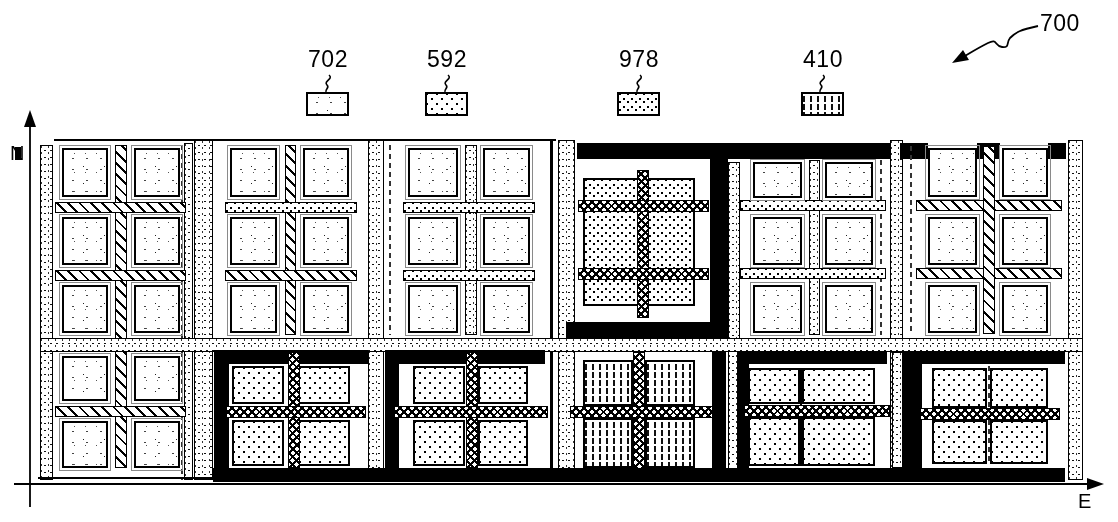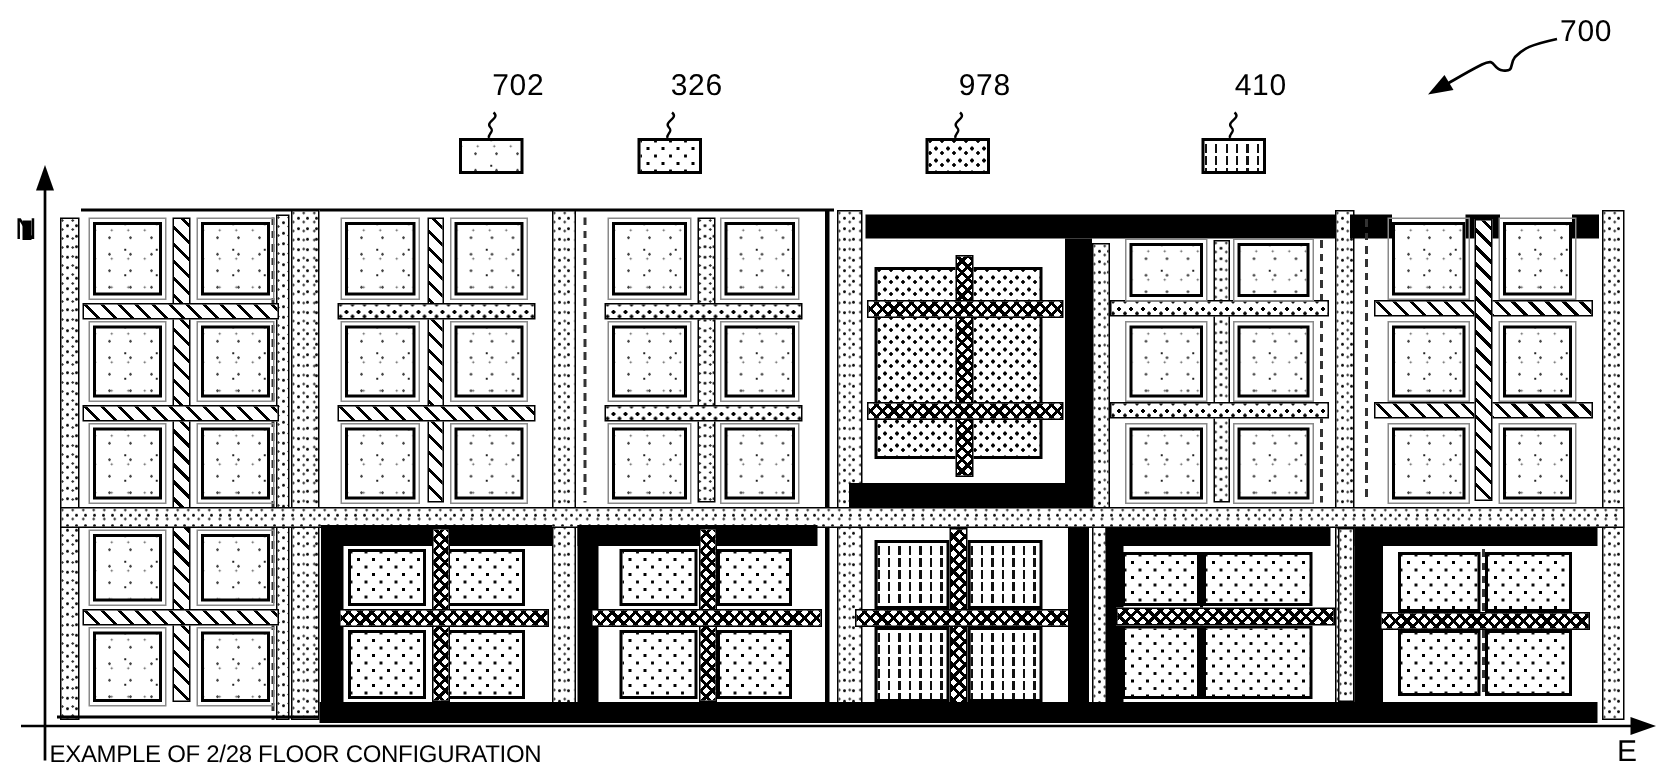--- a/index.html
+++ b/index.html
@@ -33,22 +33,22 @@
   .p-xhatch{background-color:#fff;background-image:
       repeating-linear-gradient(45deg,transparent 0 3.5px,#000 3.5px 5.5px),
       repeating-linear-gradient(135deg,transparent 0 3.5px,#000 3.5px 5.5px);}
   .ink{background:#000;}
   .dashv{background-image:repeating-linear-gradient(180deg,#333 0 5px,transparent 5px 9px);}
   .b2{border:2px solid #000;}
   .b1{border:1px solid #000;}
   .outl{outline:1px solid #8a8a8a;outline-offset:2px;}
   
   .txt{position:absolute;white-space:nowrap;}
-  .refnum{font-size:20px;letter-spacing:.5px;}
-  .legend-label{width:70px;text-align:right;}
+  .refnum{font-size:23px;letter-spacing:.5px;}
+  .legend-label{width:70px;text-align:center;}
   .axis-label{font-size:20px;}
   .caption{font-size:16px;letter-spacing:-0.2px;}
   .swatch{position:absolute;width:43px;height:24px;border:2px solid #000;box-sizing:border-box;}
   svg.overlay{position:absolute;left:0;top:0;pointer-events:none;}
 </style>
 </head>
 <body>
 
 <div class="stage">
 
@@ -184,28 +184,27 @@
       <path d="M329,75 c5,4 -6,6 -2,10 c3,3 -2,4 -1,7"></path>
       <path d="M448,75 c5,4 -6,6 -2,10 c3,3 -2,4 -1,7"></path>
       <path d="M640,75 c5,4 -6,6 -2,10 c3,3 -2,4 -1,7"></path>
       <path d="M823,75 c5,4 -6,6 -2,10 c3,3 -2,4 -1,7"></path>
     </g>
     <path d="M1038,26 C1020,30 1016,32 1010,38 C1006,43 1010,48 1002,47 C994,46 998,38 988,43 C978,48 970,53 963,57" stroke="#000" stroke-width="1.8" fill="none"></path>
     <polygon points="952,63 963,50 969,60" fill="#000"></polygon>
   </svg>
 
   <div class="txt refnum legend-label" style="left:293px;top:46px;">702</div>
-  <div class="txt refnum legend-label" style="left:412px;top:46px;">326</div>
+  <div class="txt refnum legend-label" style="left:412px;top:46px;">592</div>
   <div class="txt refnum legend-label" style="left:604px;top:46px;">978</div>
   <div class="txt refnum legend-label" style="left:788px;top:46px;">410</div>
 
   <div class="swatch p-stipple" style="left:306px;top:92px;"></div>
   <div class="swatch p-d4" style="left:425px;top:92px;"></div>
   <div class="swatch p-d8" style="left:617px;top:92px;"></div>
   <div class="swatch p-vd" style="left:801px;top:92px;"></div>
 
   <div class="txt refnum" style="left:1040px;top:10px;">700</div>
 
   <div class="txt axis-label" style="left:10px;top:142px;">N</div>
   <div class="txt axis-label" style="left:1078px;top:490px;">E</div>
 
-  <div class="txt caption" style="left:33px;top:495px;">EXAMPLE OF 2/28 FLOOR CONFIGURATION</div>
 </div>
 
 </body></html>

